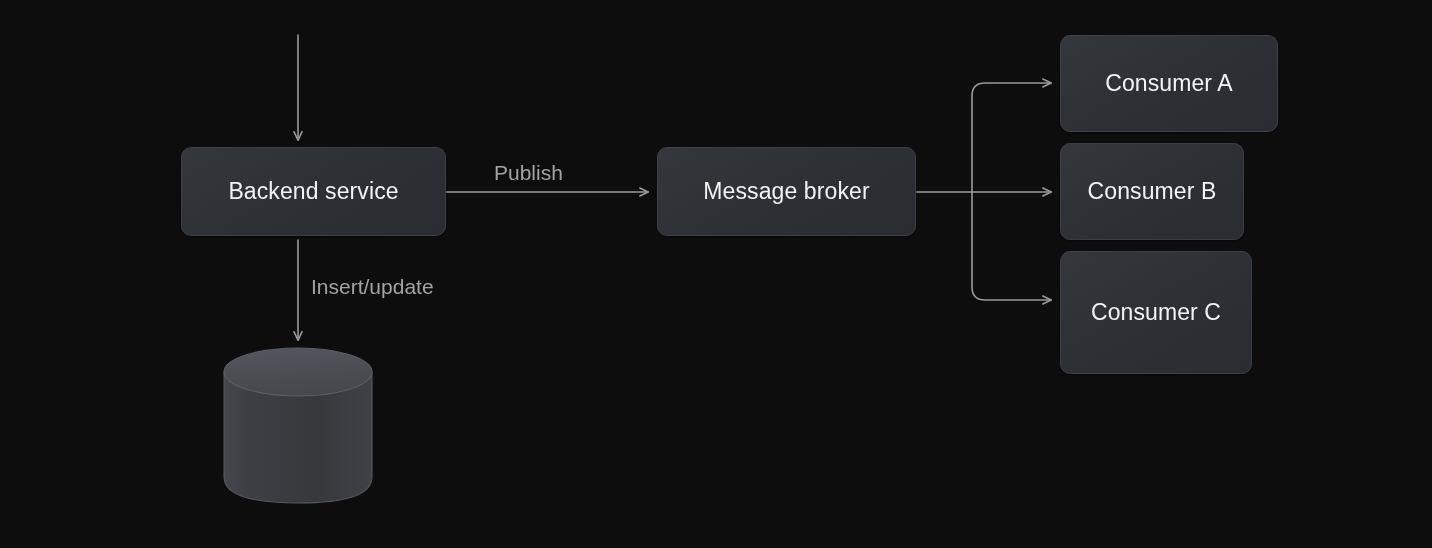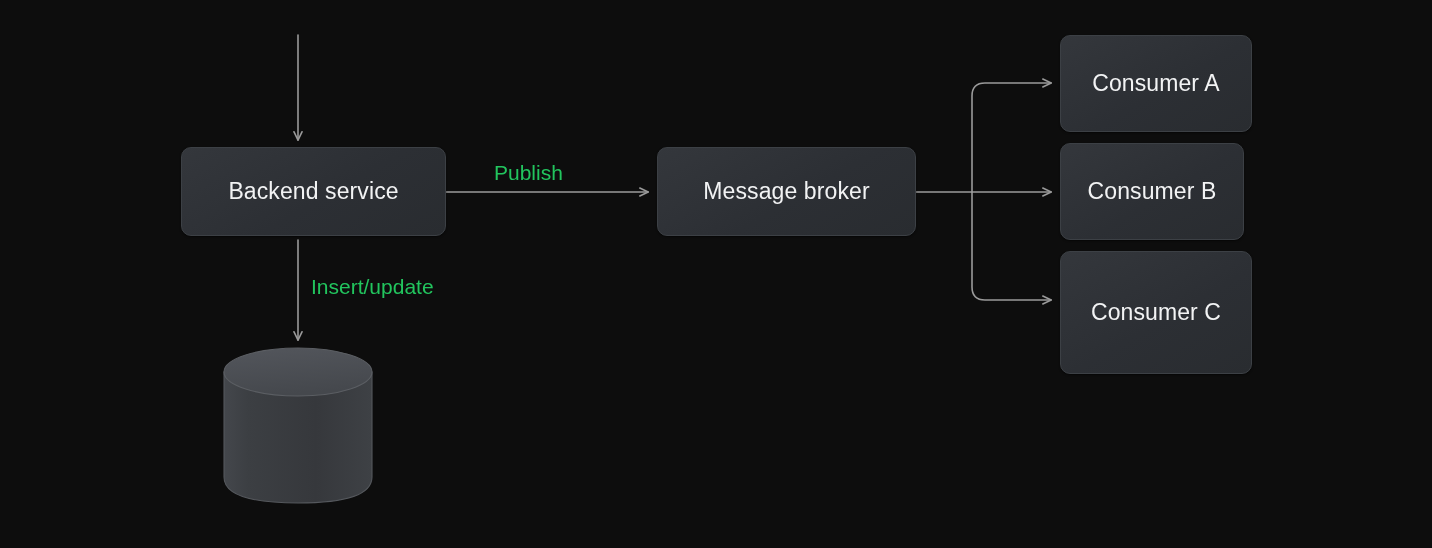--- a/index.html
+++ b/index.html
@@ -35,21 +35,21 @@
   }
   .node-label {
     color: #f2f3f4;
     font-size: 23px;
     letter-spacing: 0.1px;
     white-space: nowrap;
     line-height: 1;
   }
   .edge-label {
     position: absolute;
-    color: #22c55e;
+    color: #a3a3a3;
     font-size: 21px;
     white-space: nowrap;
     line-height: 1;
   }
 </style>
 </head>
 <body>
 
 <div id="canvas">
 
@@ -93,21 +93,21 @@
   </svg>
 
   <div class="node" style="left:181px; top:147px; width:265px; height:89px;">
     <span class="node-label">Backend service</span>
   </div>
 
   <div class="node" style="left:657px; top:147px; width:259px; height:89px;">
     <span class="node-label">Message broker</span>
   </div>
 
-  <div class="node" style="left:1060px; top:35px; width:192px; height:97px;">
+  <div class="node" style="left:1060px; top:35px; width:218px; height:97px;">
     <span class="node-label">Consumer A</span>
   </div>
 
   <div class="node" style="left:1060px; top:143px; width:184px; height:97px;">
     <span class="node-label">Consumer B</span>
   </div>
 
   <div class="node" style="left:1060px; top:251px; width:192px; height:123px;">
     <span class="node-label">Consumer C</span>
   </div>

